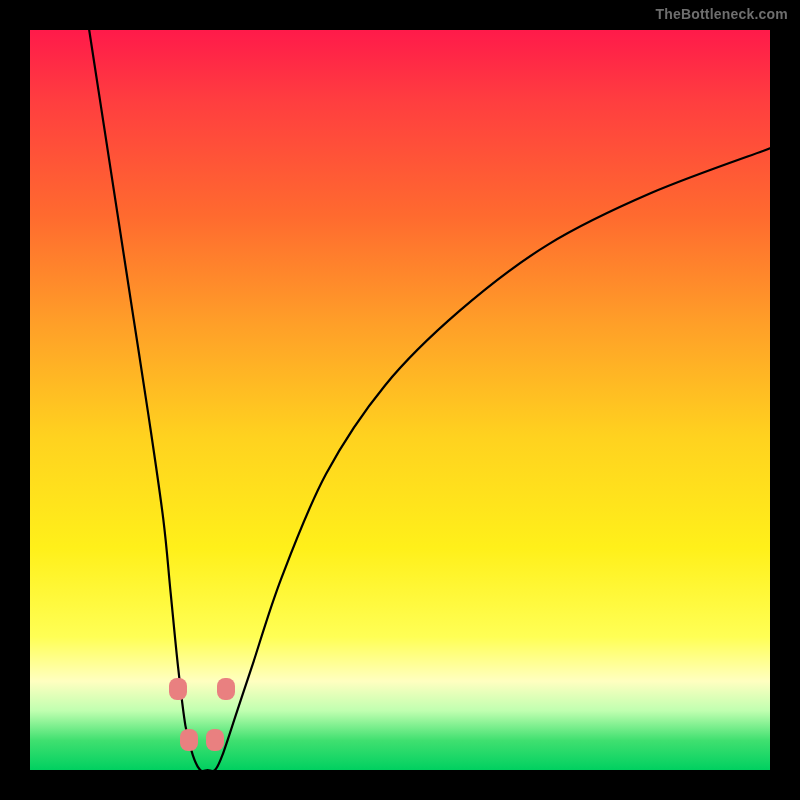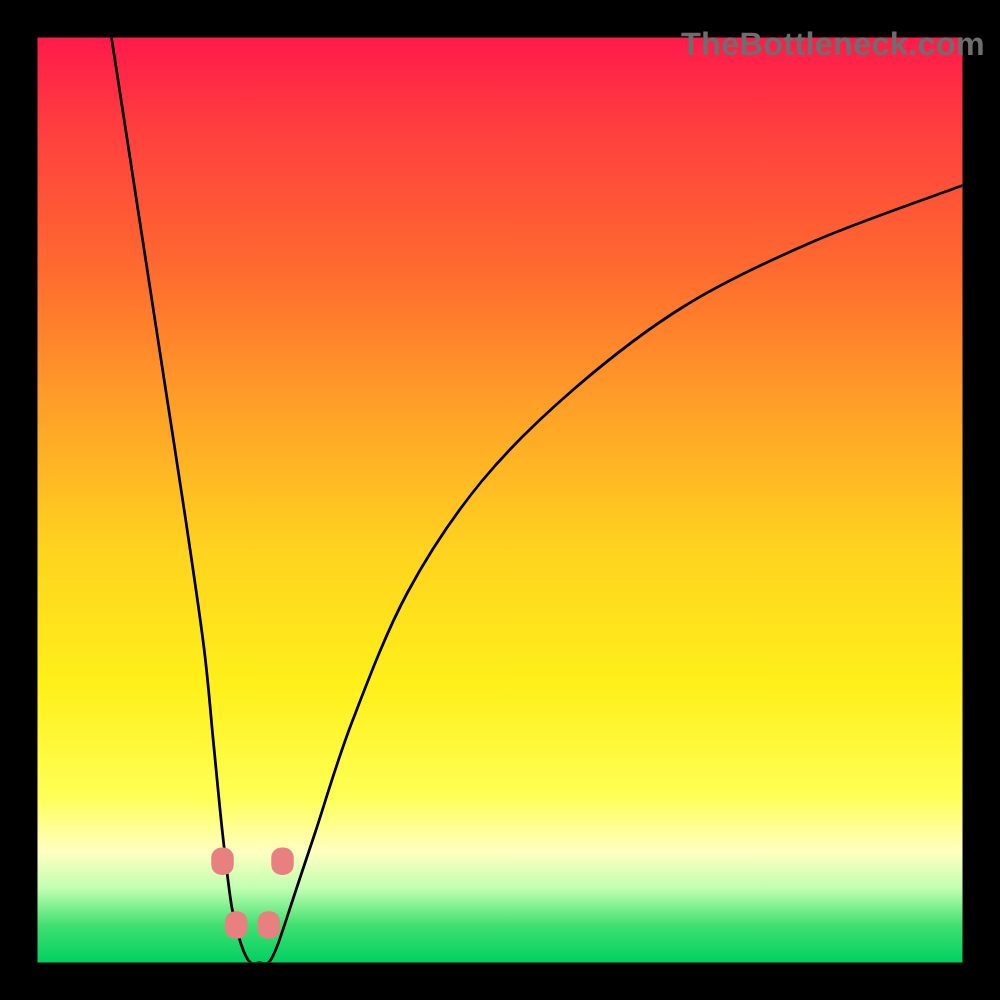--- a/index.html
+++ b/index.html
@@ -25,24 +25,24 @@
       #fff01a 70%,
       #ffff55 82%,
       #ffffc0 88%,
       #c0ffb0 92%,
       #40e070 96%,
       #00d060 100%
     );
   }
   .watermark {
     position: absolute;
-    top: 20px;
+    top: 6px;
     right: 12px;
     font-family: Arial, Helvetica, sans-serif;
-    font-size: 26px;
+    font-size: 14px;
     font-weight: 600;
     color: #6e6e6e;
     letter-spacing: 0.2px;
     z-index: 10;
   }
   svg.curve {
     position: absolute;
     left: 0; top: 0;
     width: 740px; height: 740px;
   }

